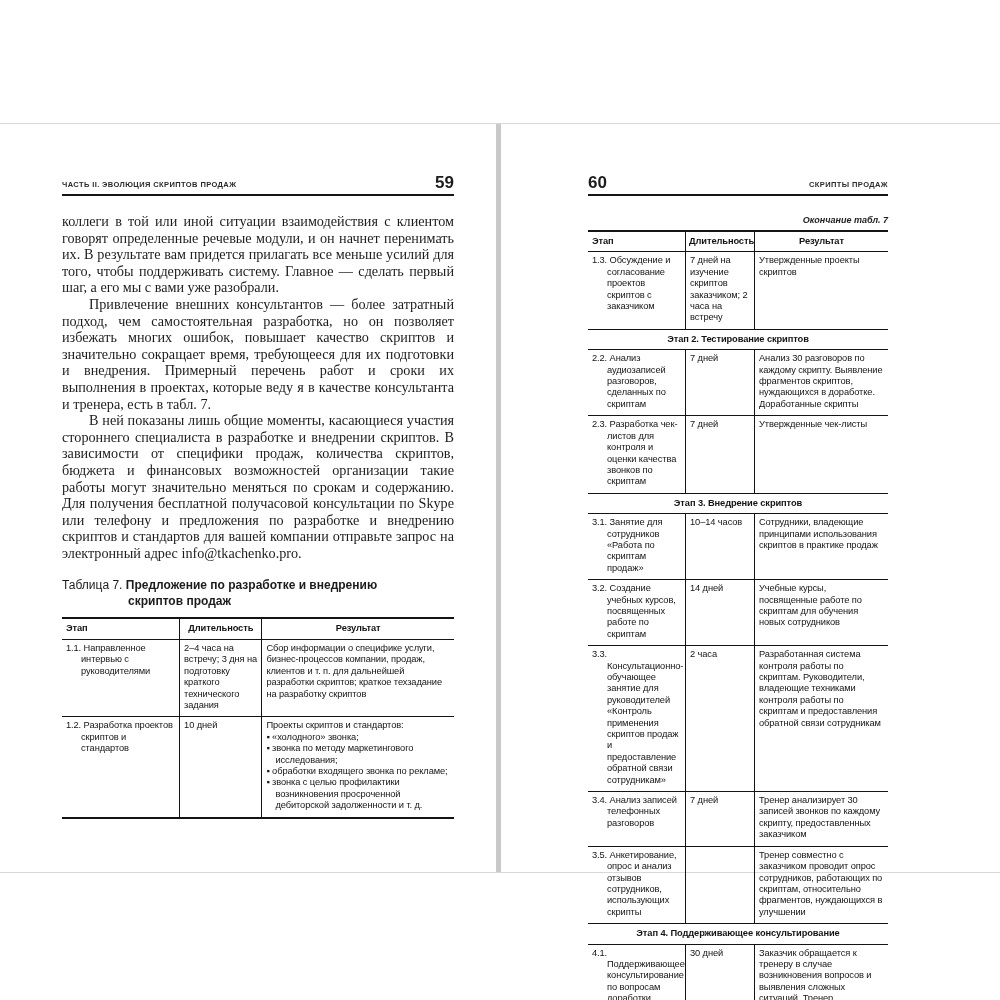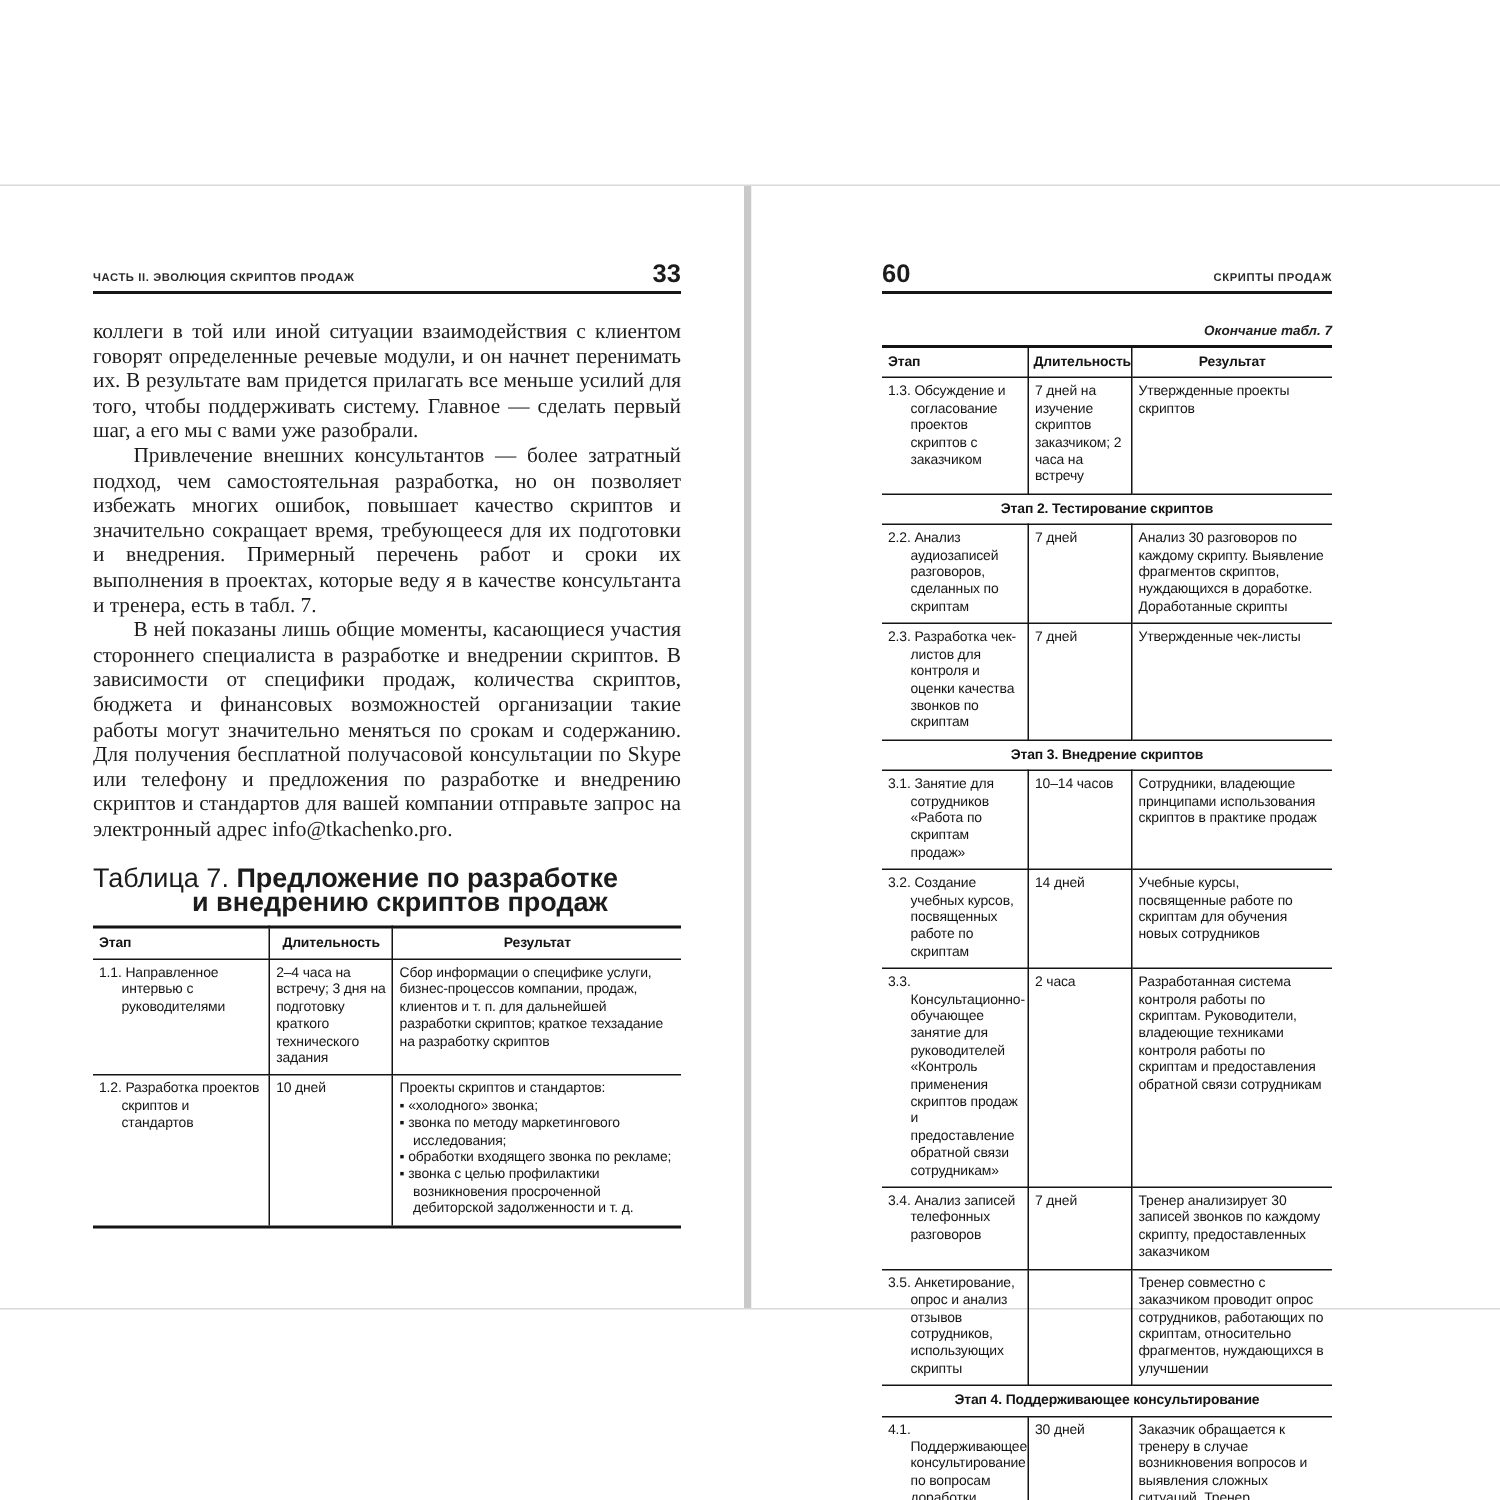--- a/index.html
+++ b/index.html
@@ -16,21 +16,21 @@
   .running-head { display:flex; justify-content:space-between; align-items:flex-end;
                   border-bottom:2.5px solid #161616; padding-bottom:3px;gap:16px; }
   .rh-text { font-family:"Liberation Sans", sans-serif; font-size:7.5px; font-weight:bold;
              letter-spacing:.4px; color:#2a2a2a; text-transform:uppercase; padding-bottom:2px; }
   .pageno  { font-family:"Liberation Sans", sans-serif; font-size:17px; font-weight:bold; line-height:1; }
 
   .body-text { margin-top:17px; text-align:justify; font-size:14.2px; line-height:16.6px; }
   .body-text p { text-indent:27px; }
   .body-text p:first-child { text-indent:0; }
 
-  .table-title { font-family:"Liberation Sans", sans-serif; font-size:18px; line-height:15.5px;
+  .table-title { font-family:"Liberation Sans", sans-serif; font-size:12px; line-height:15.5px;
                  margin-top:17px; width:352px; padding-left:66px; text-indent:-66px; }
   .table-title .t-name { font-weight:bold; }
 
   .continuation { font-family:"Liberation Sans", sans-serif; font-style:italic; font-size:9px;
                   text-align:right; margin-top:19px; margin-bottom:5px; color:#222;font-weight:bold; }
 
   table.script-table { width:100%; border-collapse:collapse; table-layout:fixed;
                        font-family:"Liberation Sans", sans-serif; font-size:9.3px;
                        line-height:11.4px; letter-spacing:-.1px; color:#141414;
                        border-top:2.2px solid #141414; margin-top:8px; }
@@ -46,21 +46,21 @@
   .script-table td .bullet { padding-left:9px; text-indent:-9px; }
 </style>
 </head>
 <body>
 
 <div class="spread">
 
   <div class="page page-left">
     <div class="running-head">
       <span class="rh-text">Часть II. ЭВОЛЮЦИЯ СКРИПТОВ ПРОДАЖ</span>
-      <span class="pageno">33</span>
+      <span class="pageno">59</span>
     </div>
     <div class="body-text">
       <p>коллеги в той или иной ситуации взаимодействия с клиентом говорят определенные речевые модули, и он начнет перенимать их. В результате вам придется прилагать все меньше усилий для того, чтобы поддерживать систему. Главное — сделать первый шаг, а его мы с вами уже разобрали.</p>
       <p>Привлечение внешних консультантов — более затратный подход, чем самостоятельная разработка, но он позволяет избежать многих ошибок, повышает качество скриптов и значительно сокращает время, требующееся для их подготовки и внедрения. Примерный перечень работ и сроки их выполнения в проектах, которые веду я в качестве консультанта и тренера, есть в табл. 7.</p>
       <p>В ней показаны лишь общие моменты, касающиеся участия стороннего специалиста в разработке и внедрении скриптов. В зависимости от специфики продаж, количества скриптов, бюджета и финансовых возможностей организации такие работы могут значительно меняться по срокам и содержанию. Для получения бесплатной получасовой консультации по Skype или телефону и предложения по разработке и внедрению скриптов и стандартов для вашей компании отправьте запрос на электронный адрес info@tkachenko.pro.</p>
     </div>
     <div class="table-title">
       <span class="t-label">Таблица 7.</span>
       <span class="t-name">Предложение по разработке и внедрению скриптов продаж</span>
     </div>

